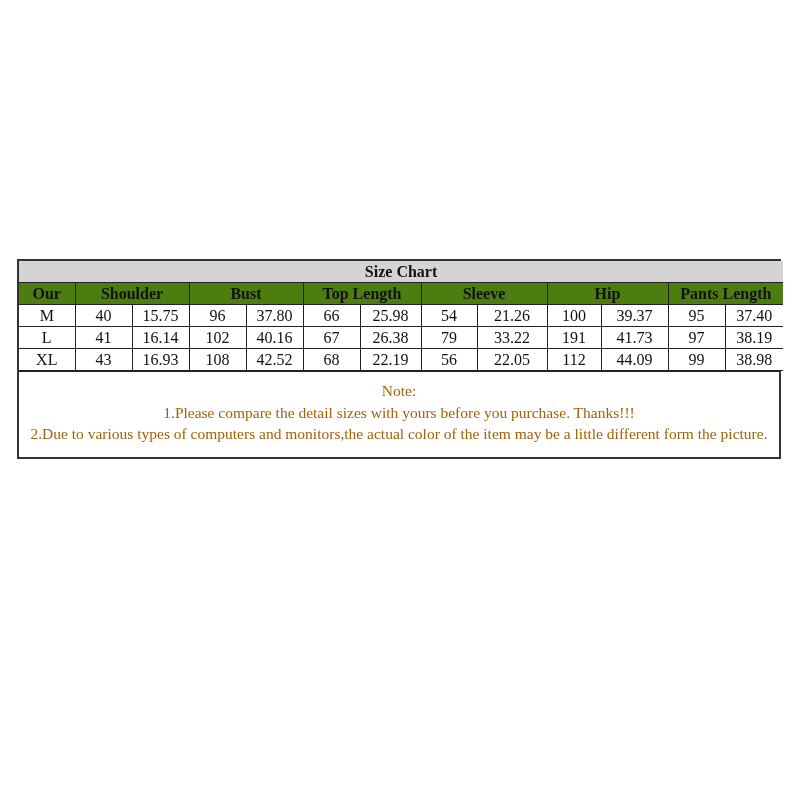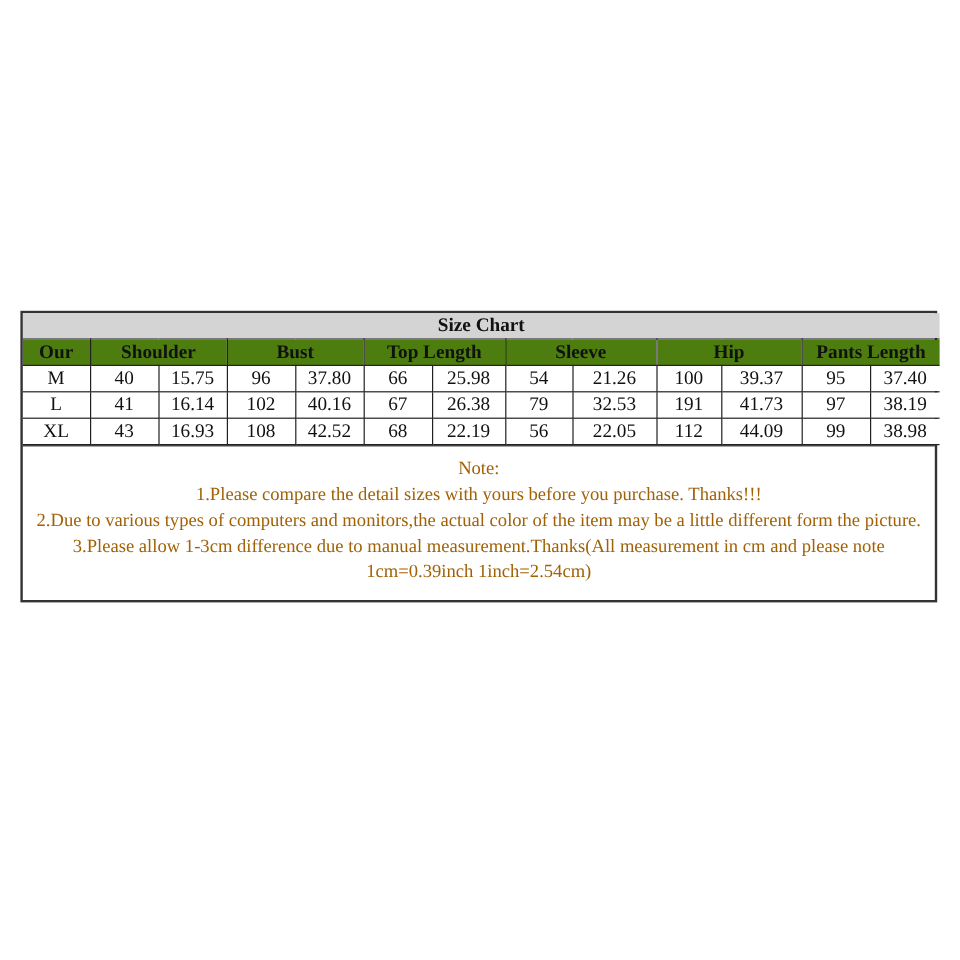--- a/index.html
+++ b/index.html
@@ -83,21 +83,21 @@
     </tr>
     <tr class="data-row">
       <td>L</td>
       <td>41</td>
       <td>16.14</td>
       <td>102</td>
       <td>40.16</td>
       <td>67</td>
       <td>26.38</td>
       <td>79</td>
-      <td>32.53</td>
+      <td>33.22</td>
       <td>191</td>
       <td>41.73</td>
       <td>97</td>
       <td>38.19</td>
     </tr>
     <tr class="data-row">
       <td>XL</td>
       <td>43</td>
       <td>16.93</td>
       <td>108</td>
@@ -110,15 +110,14 @@
       <td>44.09</td>
       <td>99</td>
       <td>38.98</td>
     </tr>
   </tbody>
     </table>
   <div class="notes">
     <div>Note:</div>
     <div>1.Please compare the detail sizes with yours before you purchase. Thanks!!!</div>
     <div>2.Due to various types of computers and monitors,the actual color of the item may be a little different form the picture.</div>
-    <div>3.Please allow 1-3cm difference due to manual measurement.Thanks(All measurement in cm and please note 1cm=0.39inch 1inch=2.54cm)</div>
   </div>
 </div>
 
 </body></html>

